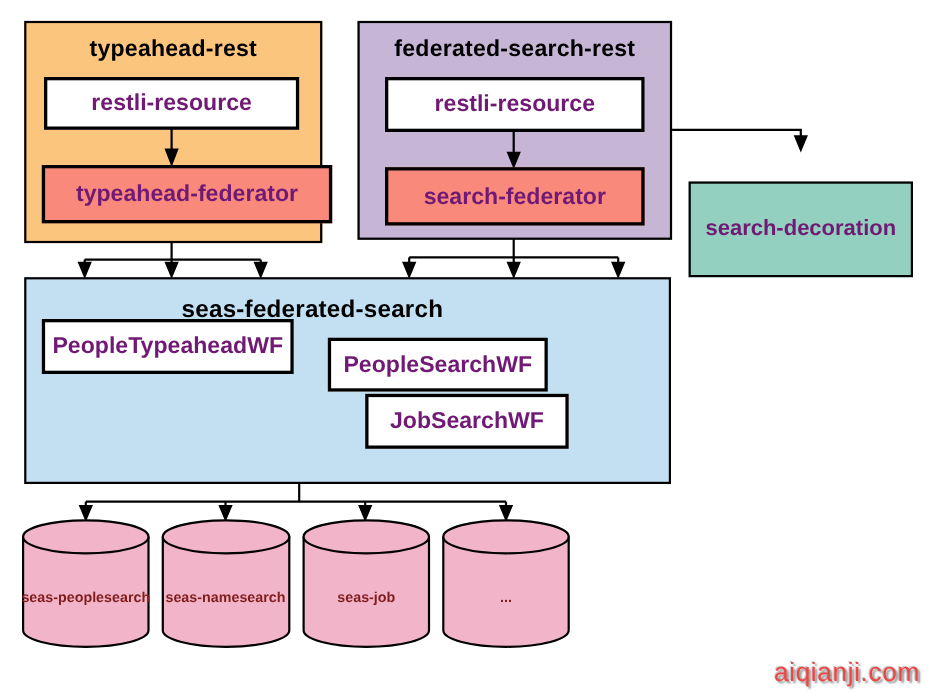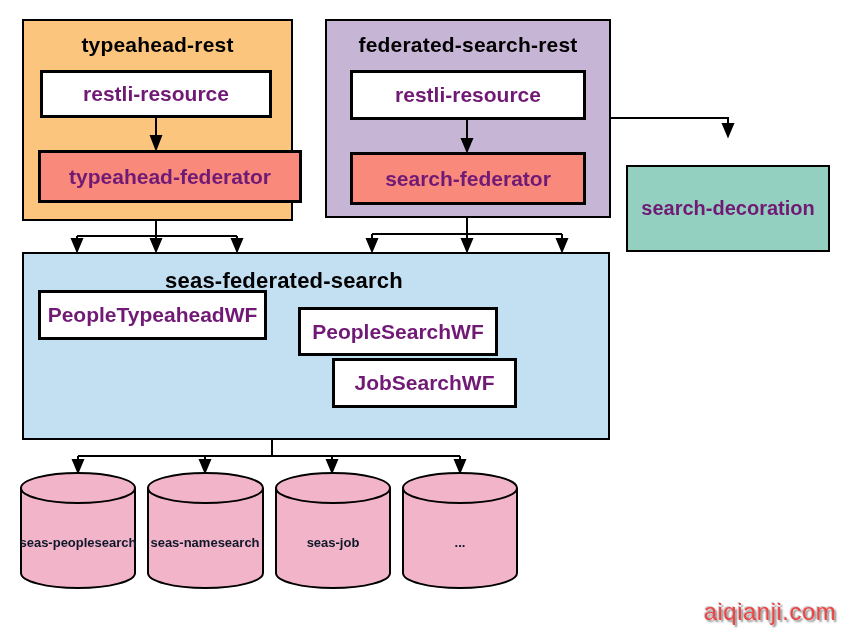--- a/index.html
+++ b/index.html
@@ -16,21 +16,21 @@
     font-weight:bold;font-size:21px;color:#701a75;background:#fff;white-space:nowrap;
   }
   .orange{background:#FBC57D;}
   .salmon{background:#F9897B;}
   .purple{background:#C6B5D5;}
   .teal{background:#94D0C0;}
   .blue{background:#C3E0F2;}
   #svg-layer{position:absolute;left:0;top:0;pointer-events:none;}
   .db-label{
     position:absolute;width:120px;text-align:center;font-weight:bold;font-size:13px;
-    color:#0f172a;white-space:nowrap;
+    color:#7f1d1d;white-space:nowrap;
   }
   .watermark{
     position:absolute;left:698px;top:598px;width:144px;text-align:center;
     font-size:24px;color:#ef4444;letter-spacing:0.5px;
     text-shadow:2px 2px 2px #8c8c8c, -1px -1px 0 #cccccc;
   }
 </style>
 </head>
 <body>
 

